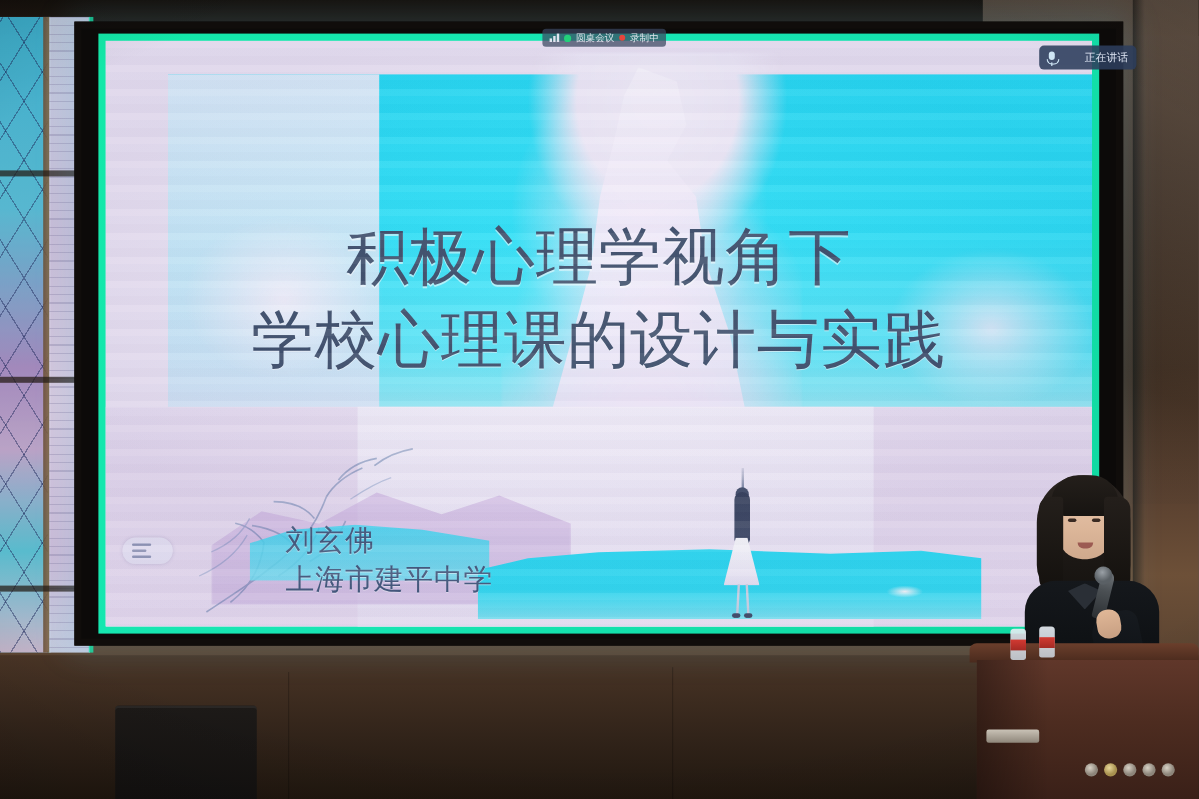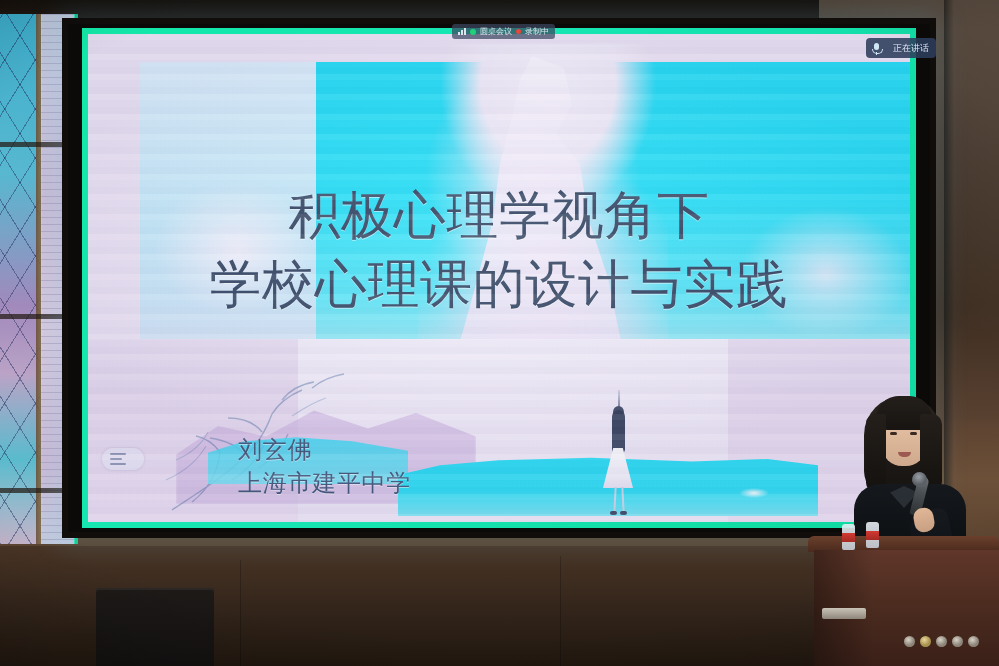--- a/index.html
+++ b/index.html
@@ -260,21 +260,21 @@
   .sig-bars i:nth-child(1){height:3px;}
   .sig-bars i:nth-child(2){height:5px;}
   .sig-bars i:nth-child(3){height:7px;}
   .dot-green{width:6px;height:6px;border-radius:50%;background:#23d07a;}
   .dot-red{width:5px;height:5px;border-radius:50%;background:#e8453c;}
   .meet-txt{opacity:.95;font-size:8px;}
 
   
   .speak-badge{
     position:absolute;left:866px;top:38px;height:20px;
-    display:flex;align-items:center;gap:11px;
+    display:flex;align-items:center;gap:22px;
     padding:0 7px 0 5px;
     background:rgba(44,62,92,.88);
     border-radius:4px;
     color:#dfe6f4;
     font-size:9px;
     font-family:"DejaVu Sans","Liberation Sans",sans-serif;
     white-space:nowrap;
     z-index:30;
     overflow:hidden;
   }

